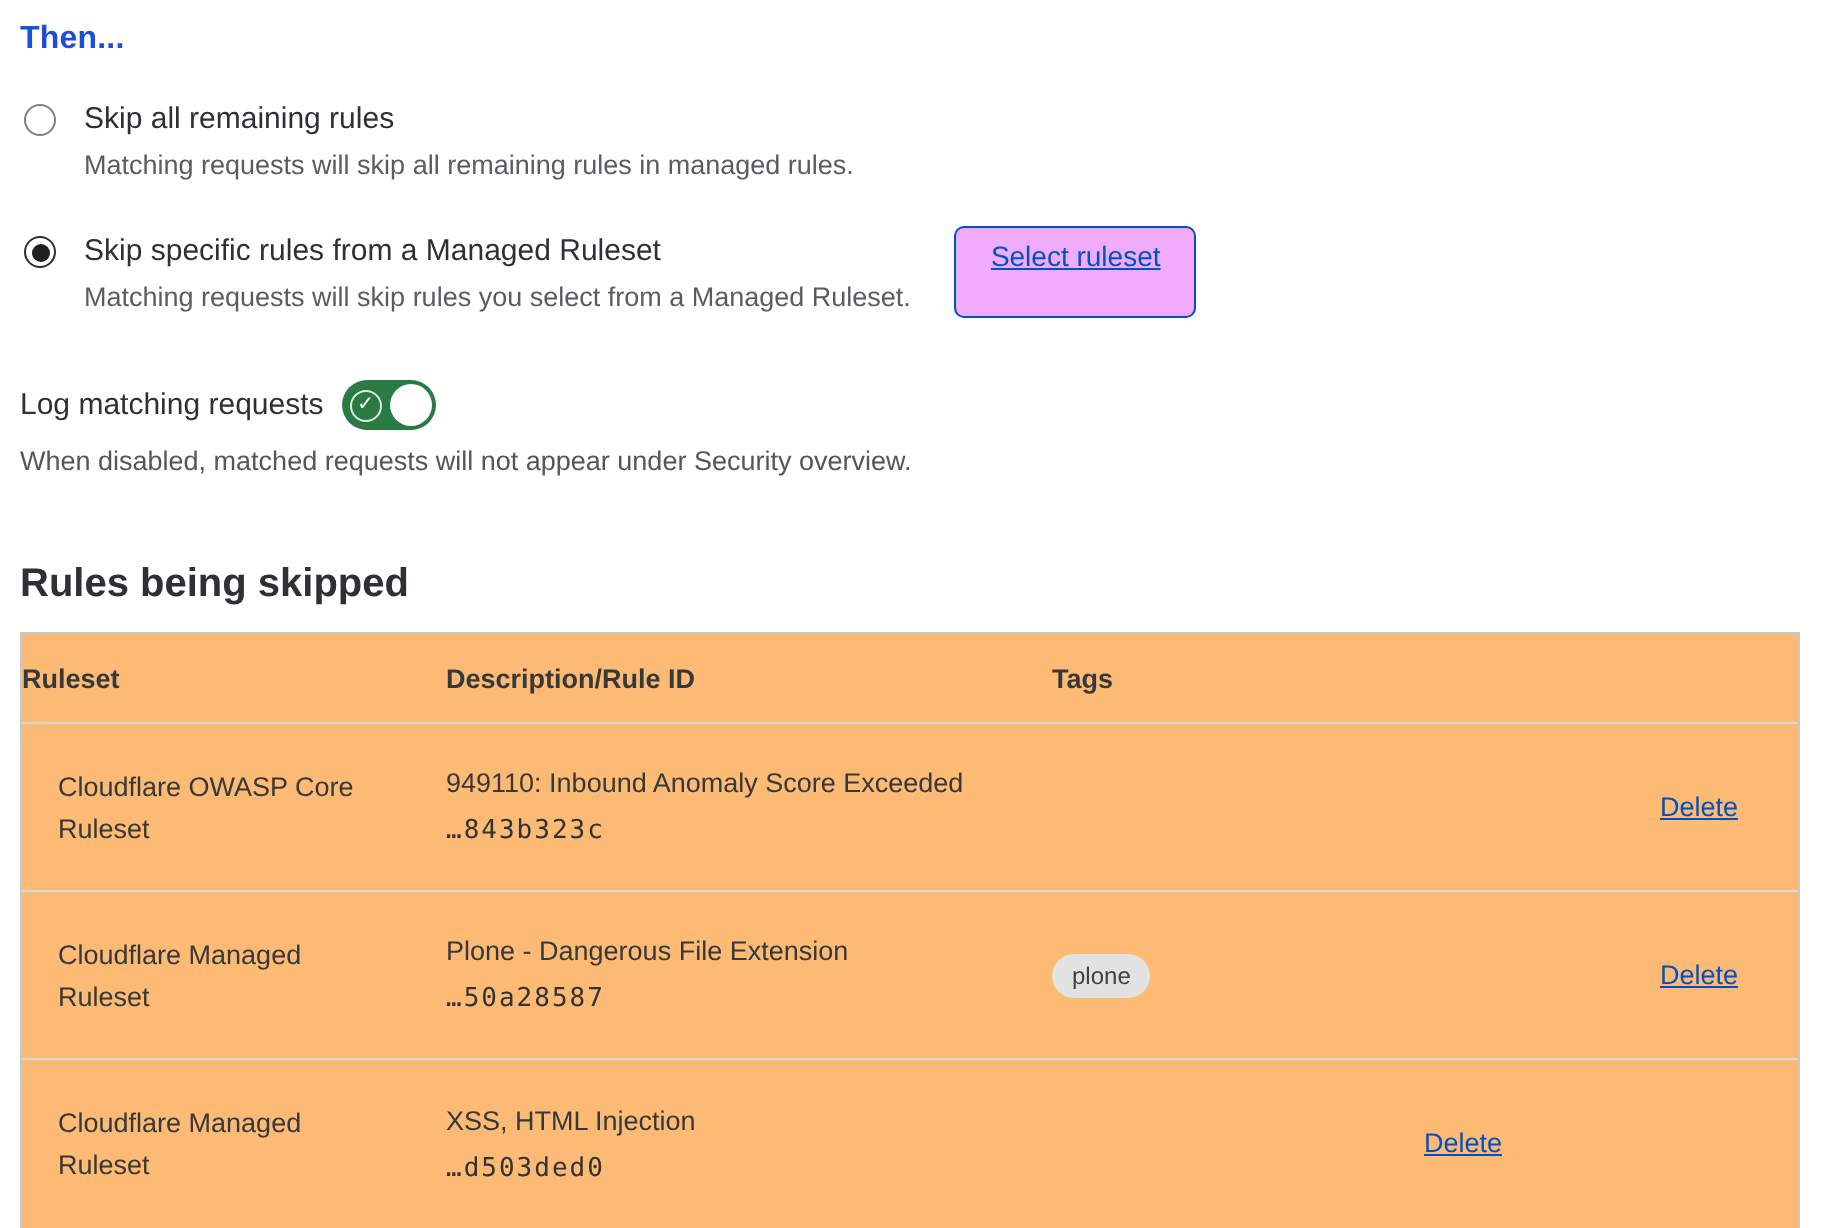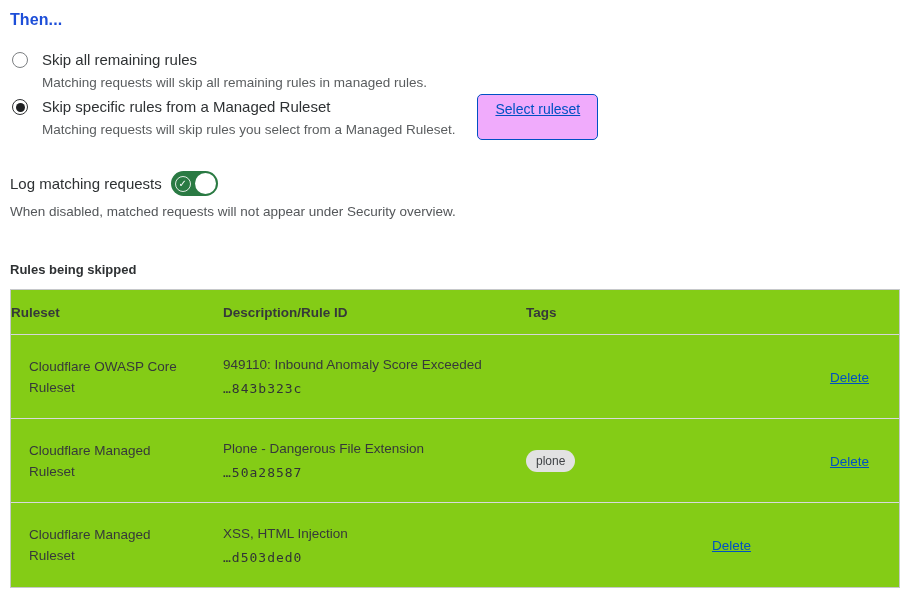--- a/index.html
+++ b/index.html
@@ -9,21 +9,21 @@
     font-family: "Liberation Sans", sans-serif;
     color: #2f3133;
   }
   .container { padding: 11px 11px 0 10px; }
 
   
   .then-heading { font-size: 16px; font-weight: 700; color: #1d4ed8; letter-spacing: .1px; }
 
   .options { margin-top: 21px; }
   .option { display: flex; align-items: flex-start; }
-  .option + .option { margin-top: 6px; }
+  .option + .option { margin-top: 25px; }
   .radio {
     flex: none; width: 16px; height: 16px; margin: 2px 0 0 2px;
     border: 1.5px solid #7c7f82; border-radius: 50%; background: #fff;
     position: relative; cursor: pointer;
   }
   .radio.selected { border-color: #2f3133; }
   .radio.selected::after {
     content: ""; position: absolute; inset: 2.5px;
     background: #1e2022; border-radius: 50%;
   }
@@ -53,23 +53,23 @@
   }
   .toggle .check-ring {
     position: absolute; left: 4px; top: 4.5px; width: 16px; height: 16px;
     border: 1px solid rgba(255,255,255,.85); border-radius: 50%;
     display: flex; align-items: center; justify-content: center;
   }
   .toggle .check-ring span { color: #fff; font-size: 10px; line-height: 1; }
   .log-desc { margin-top: 8px; font-size: 13.5px; color: #54575a; }
 
   
-  .rules-heading { margin-top: 43px; font-size: 13px; font-weight: 700; color: #2e3133; }
+  .rules-heading { margin-top: 43px; font-size: 20px; font-weight: 700; color: #2e3133; }
 
-  .rules-table { margin-top: 12px; border: 1px solid #c6c8ca; background: #84cc16; }
+  .rules-table { margin-top: 12px; border: 1px solid #c6c8ca; background: #fdba74; }
   .t-row {
     display: grid;
     grid-template-columns: 212px 303px 255px 1fr;
     align-items: center;
   }
   .t-header { border-bottom: 1px solid #d5d6d8; }
   .t-header .th {
     font-size: 13.5px; font-weight: 700; color: #36393a;
     padding: 15px 0 14px;
   }

